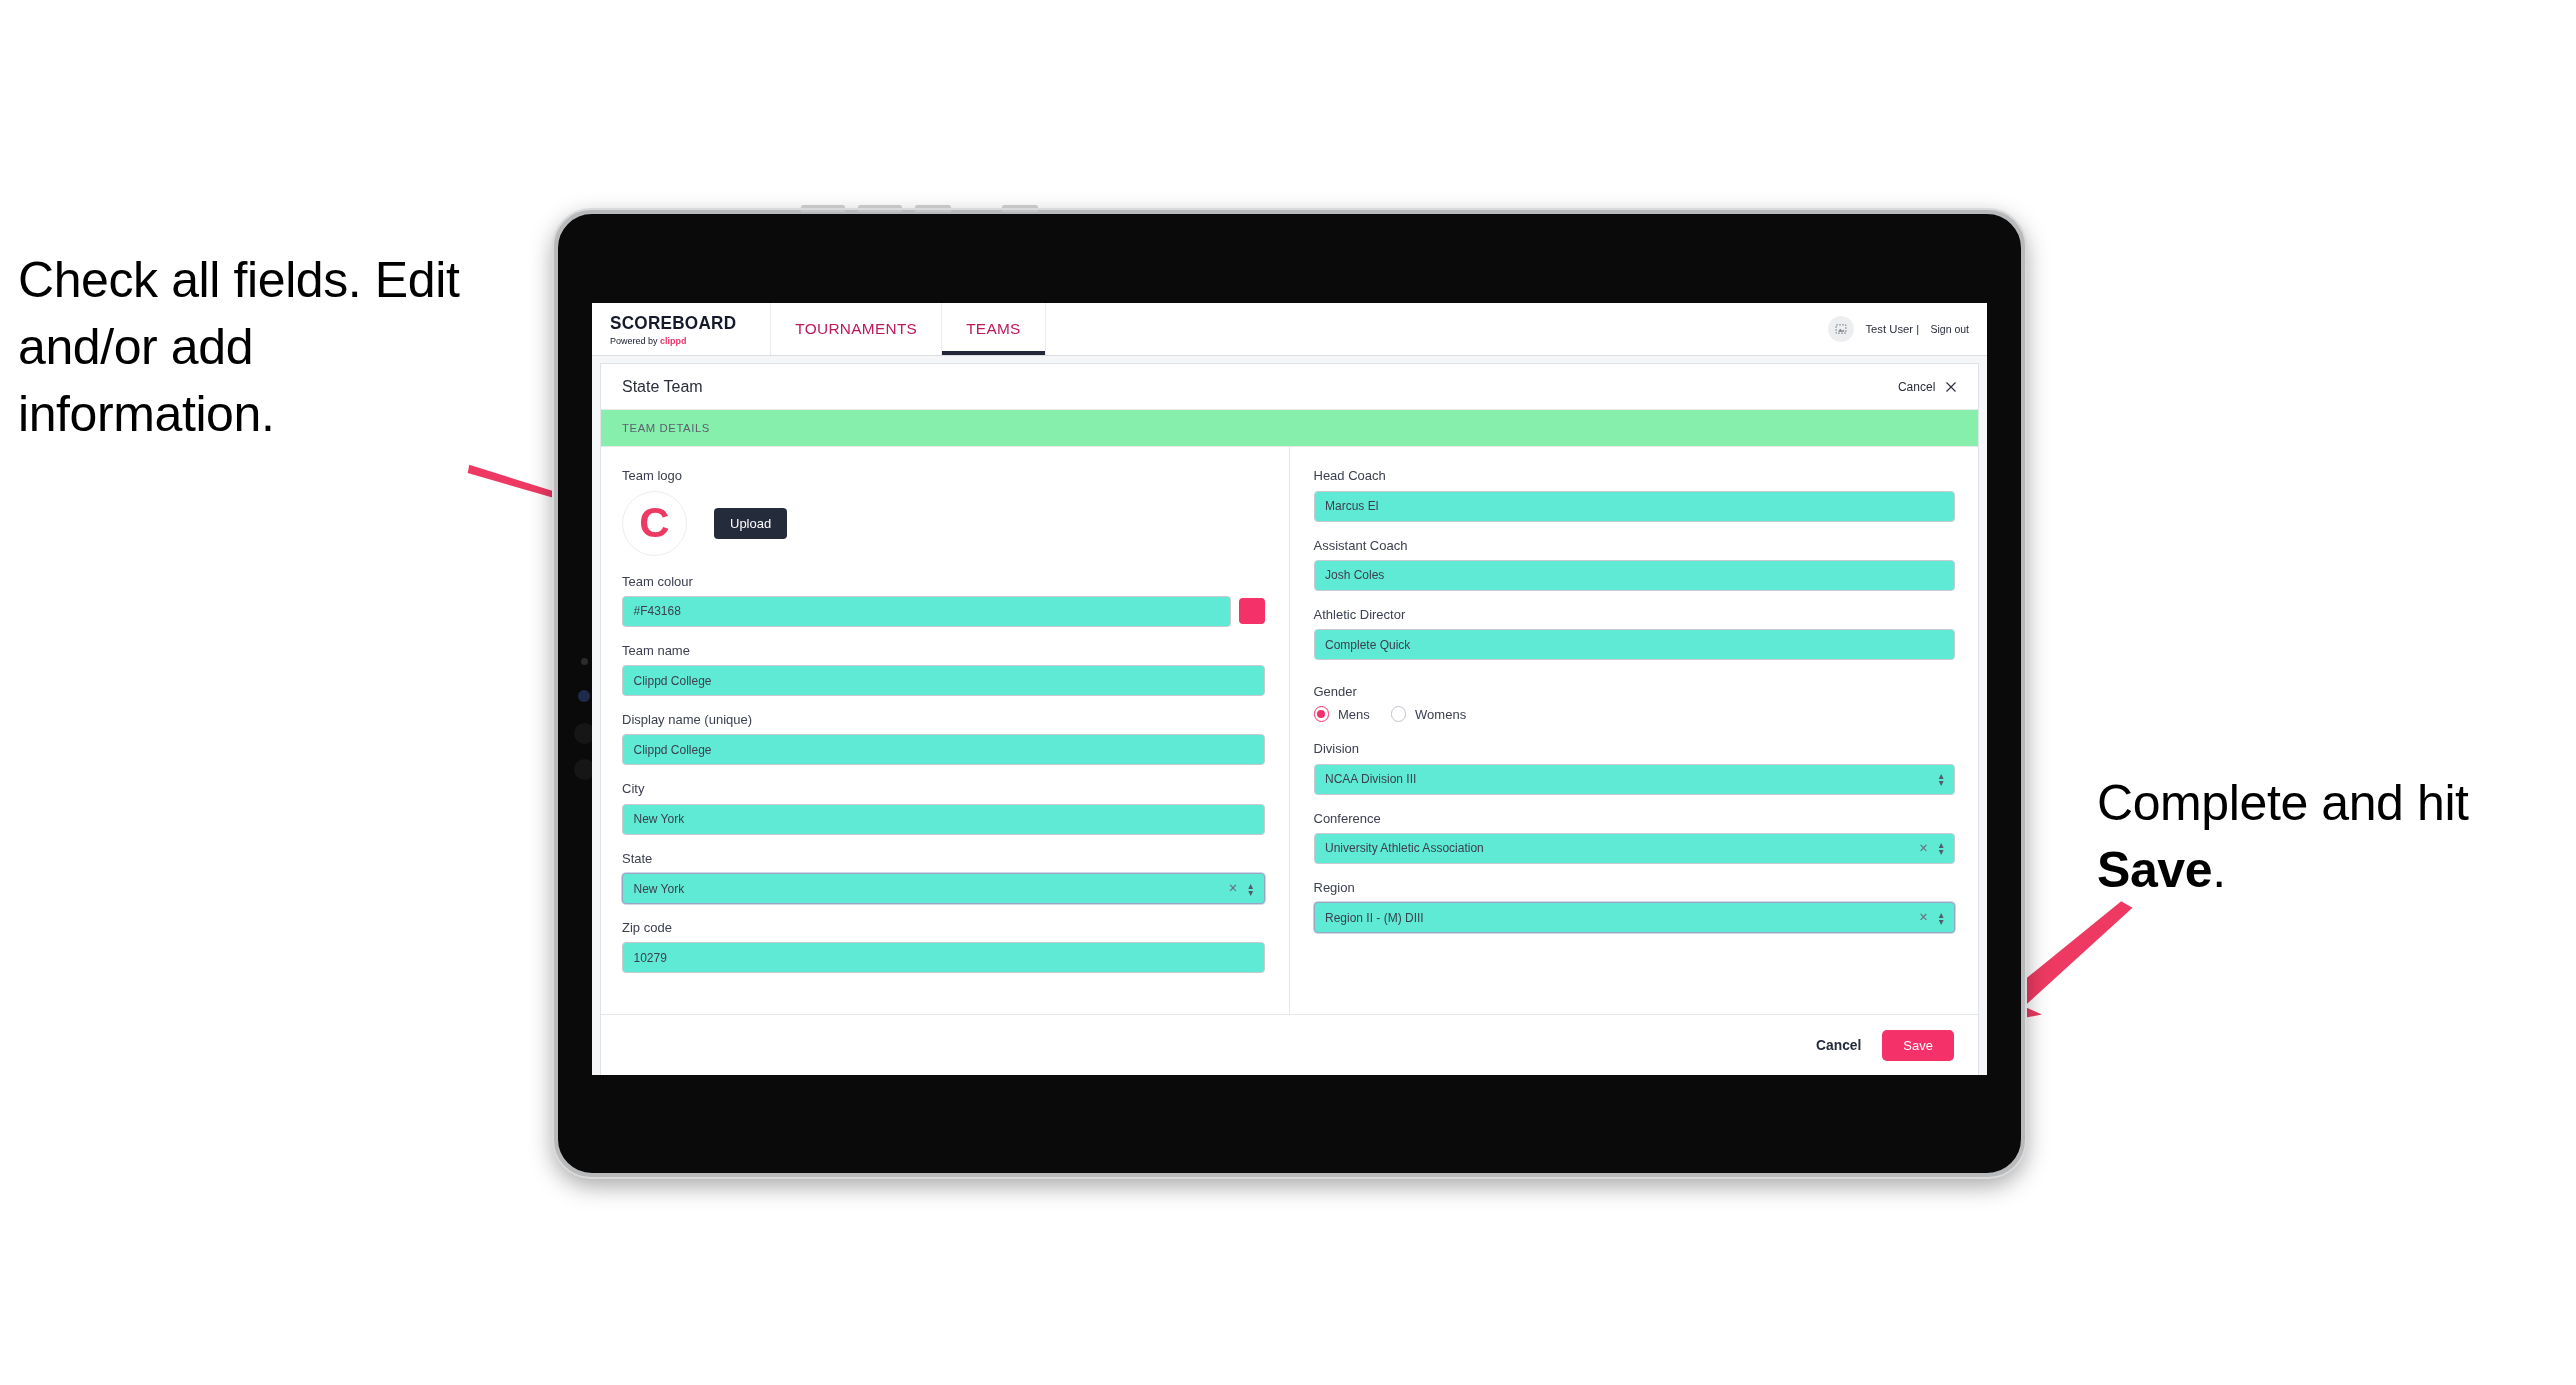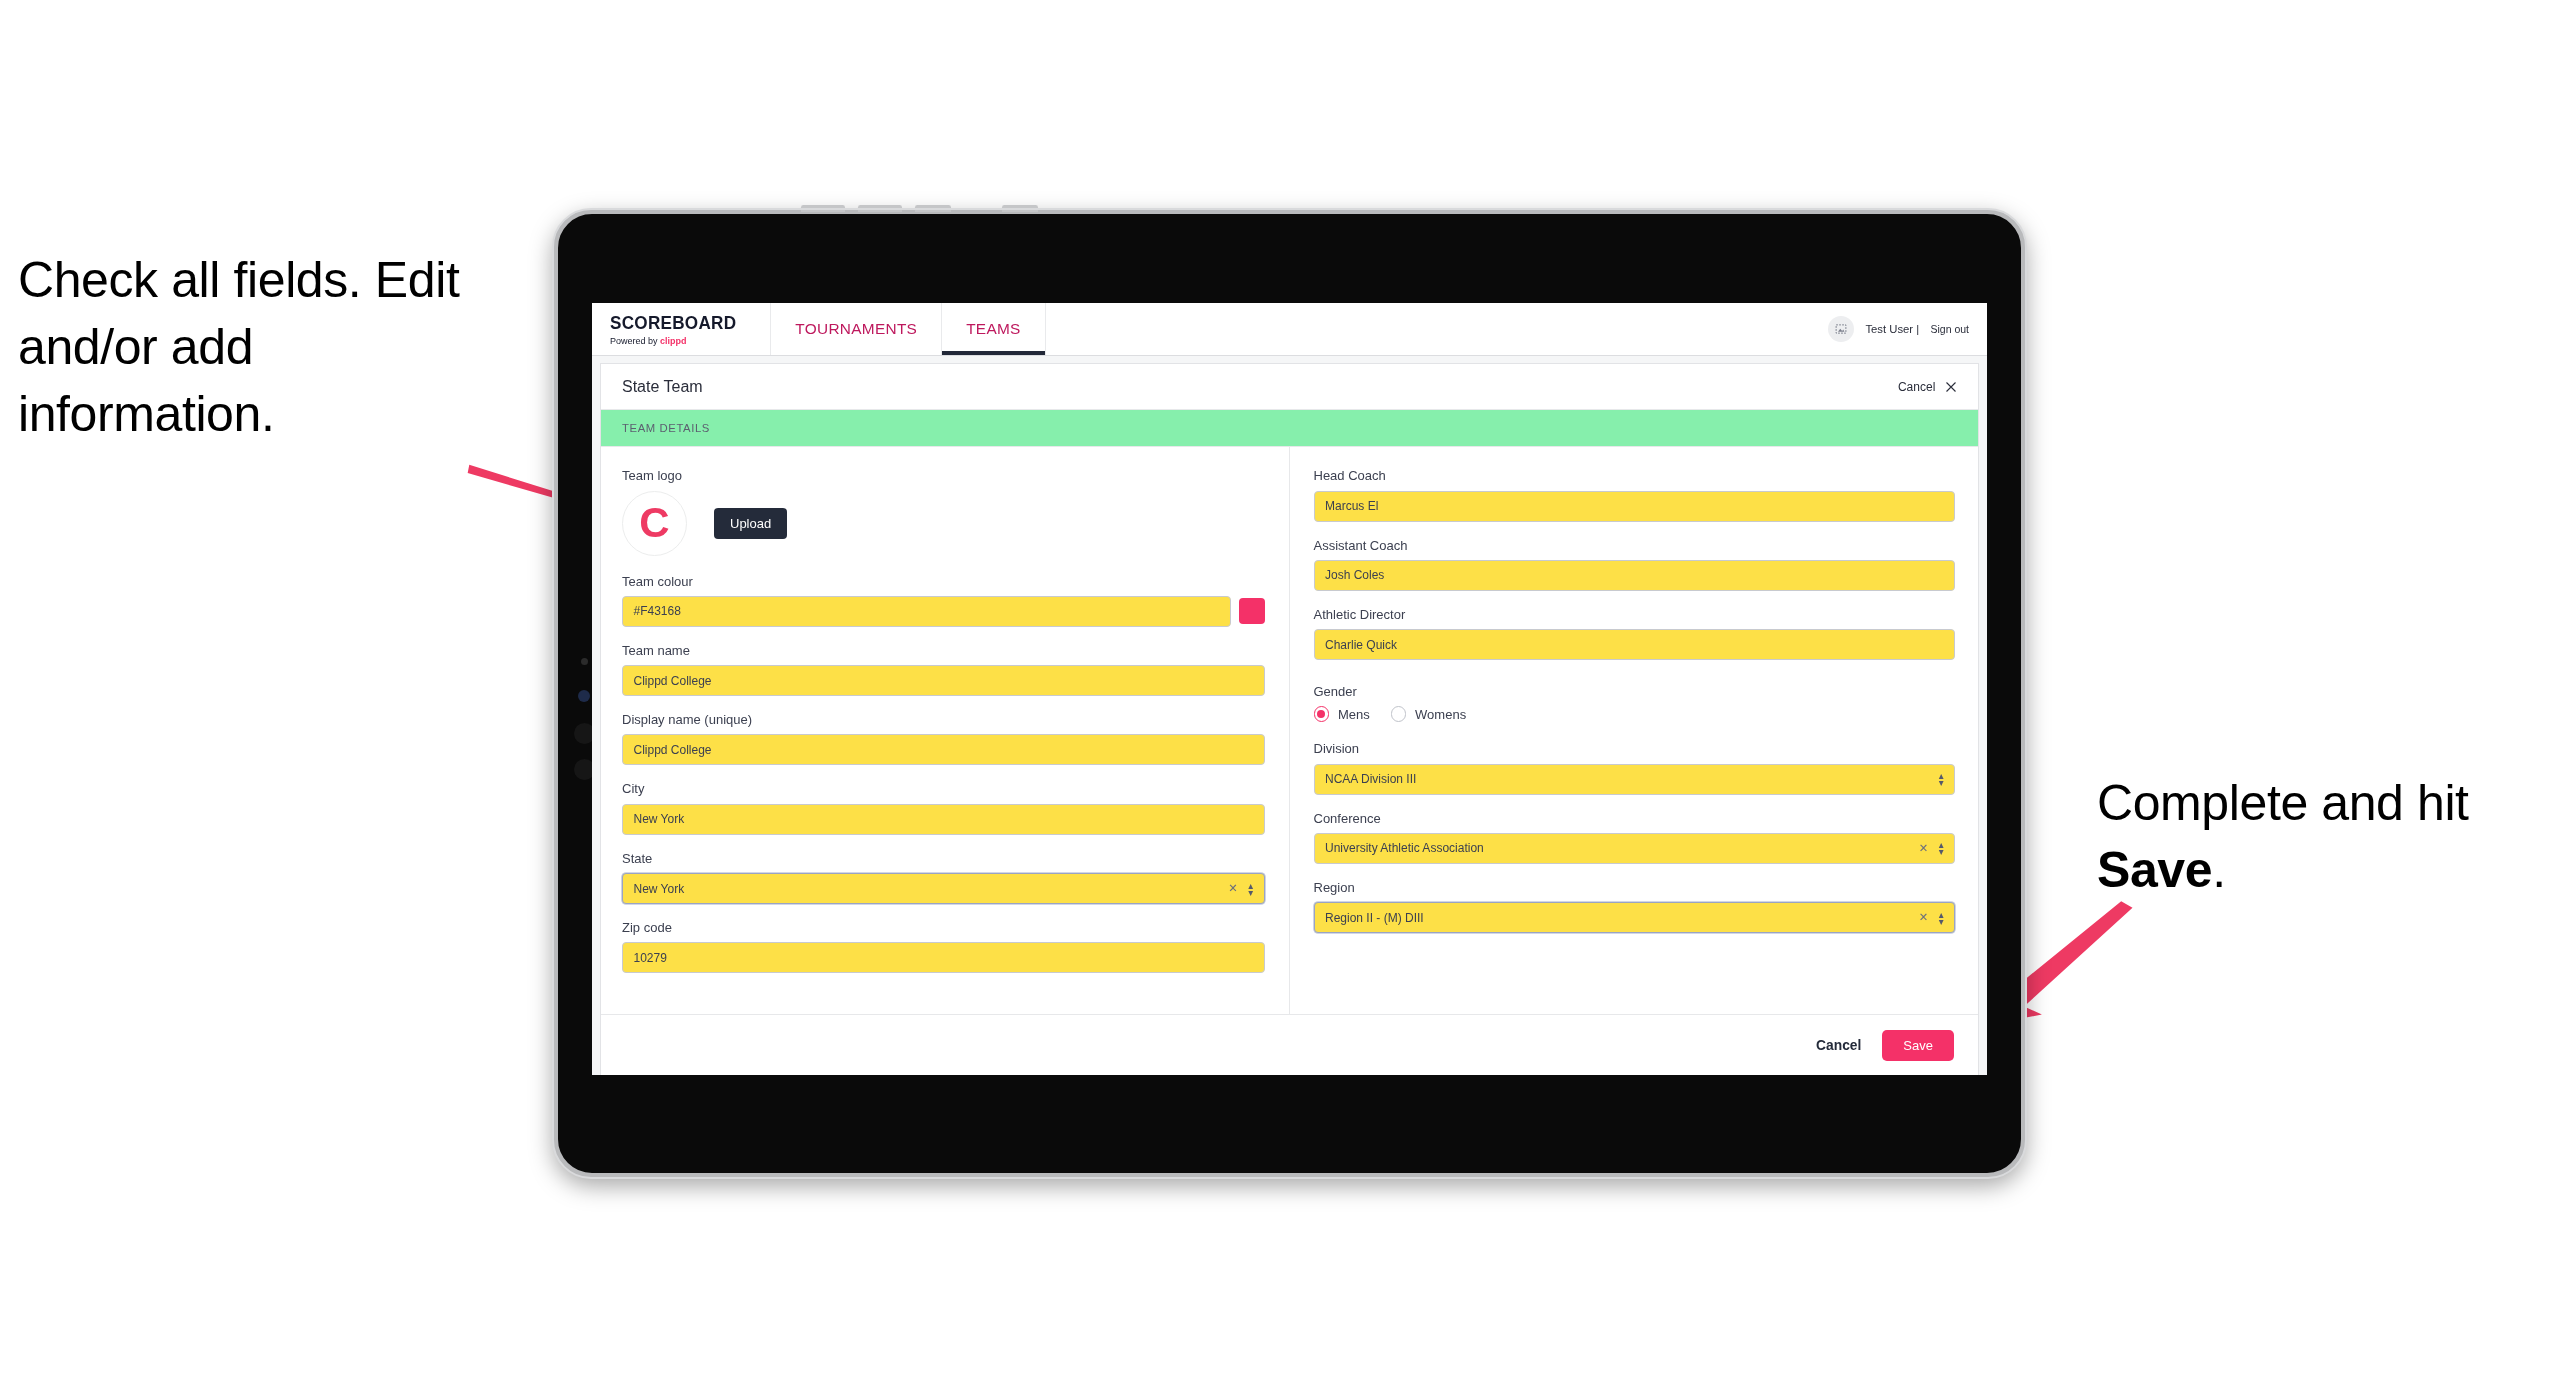--- a/index.html
+++ b/index.html
@@ -66,21 +66,21 @@
   #section-bar{height:36px;background:#86efac;border-bottom:0.8px solid #e7e8ea;display:flex;align-items:center;padding:0 21px;}
   #section-bar span{font-size:11.3px;letter-spacing:0.6px;color:#5c6070;}
 
   #cols{flex:1;display:flex;min-height:0;}
   #col-l{width:50%;box-sizing:border-box;padding:21px 24px 0 21px;border-right:0.8px solid #e7e8ea;}
   #col-r{width:50%;box-sizing:border-box;padding:21px 23px 0 24px;}
 
   .fl{font-size:13px;color:#3c4050;margin-bottom:7.3px;display:block;}
   .fg{margin-bottom:16px;}
   .inp{
-    height:31px;border:0.8px solid #c8cacf;border-radius:4px;background:#fde047;
+    height:31px;border:0.8px solid #c8cacf;border-radius:4px;background:#5eead4;
     display:flex;align-items:center;padding:0 10.5px;font-size:12px;color:#3c4050;
     box-sizing:border-box;width:100%;
   }
   .inp.focused{border-color:#9aa4c4;box-shadow:0 0 0 0.8px #c3cade;}
   .row2{display:flex;gap:16px;flex-direction:column;}
   .row2 > div{flex:1;}
   .sel-icons{margin-left:auto;display:flex;align-items:center;gap:10.5px;color:#6b6f7d;font-size:11.3px;}
   .caret{display:inline-block;line-height:0.72;font-size:9.7px;color:#55596a;text-align:center;}
 
   
@@ -233,21 +233,21 @@
             <div class="inp">Marcus El</div>
           </div>
 
           <div class="fg">
             <label class="fl">Assistant Coach</label>
             <div class="inp">Josh Coles</div>
           </div>
 
           <div class="fg" style="margin-bottom:24px;">
             <label class="fl">Athletic Director</label>
-            <div class="inp">Charlie Quick</div>
+            <div class="inp">Complete Quick</div>
           </div>
 
           <div>
             <label class="fl">Gender</label>
             <div id="radio-row">
               <div class="radio">
                 <span class="rbox on"></span>
                 <span>Mens</span>
               </div>
               <div class="radio">

